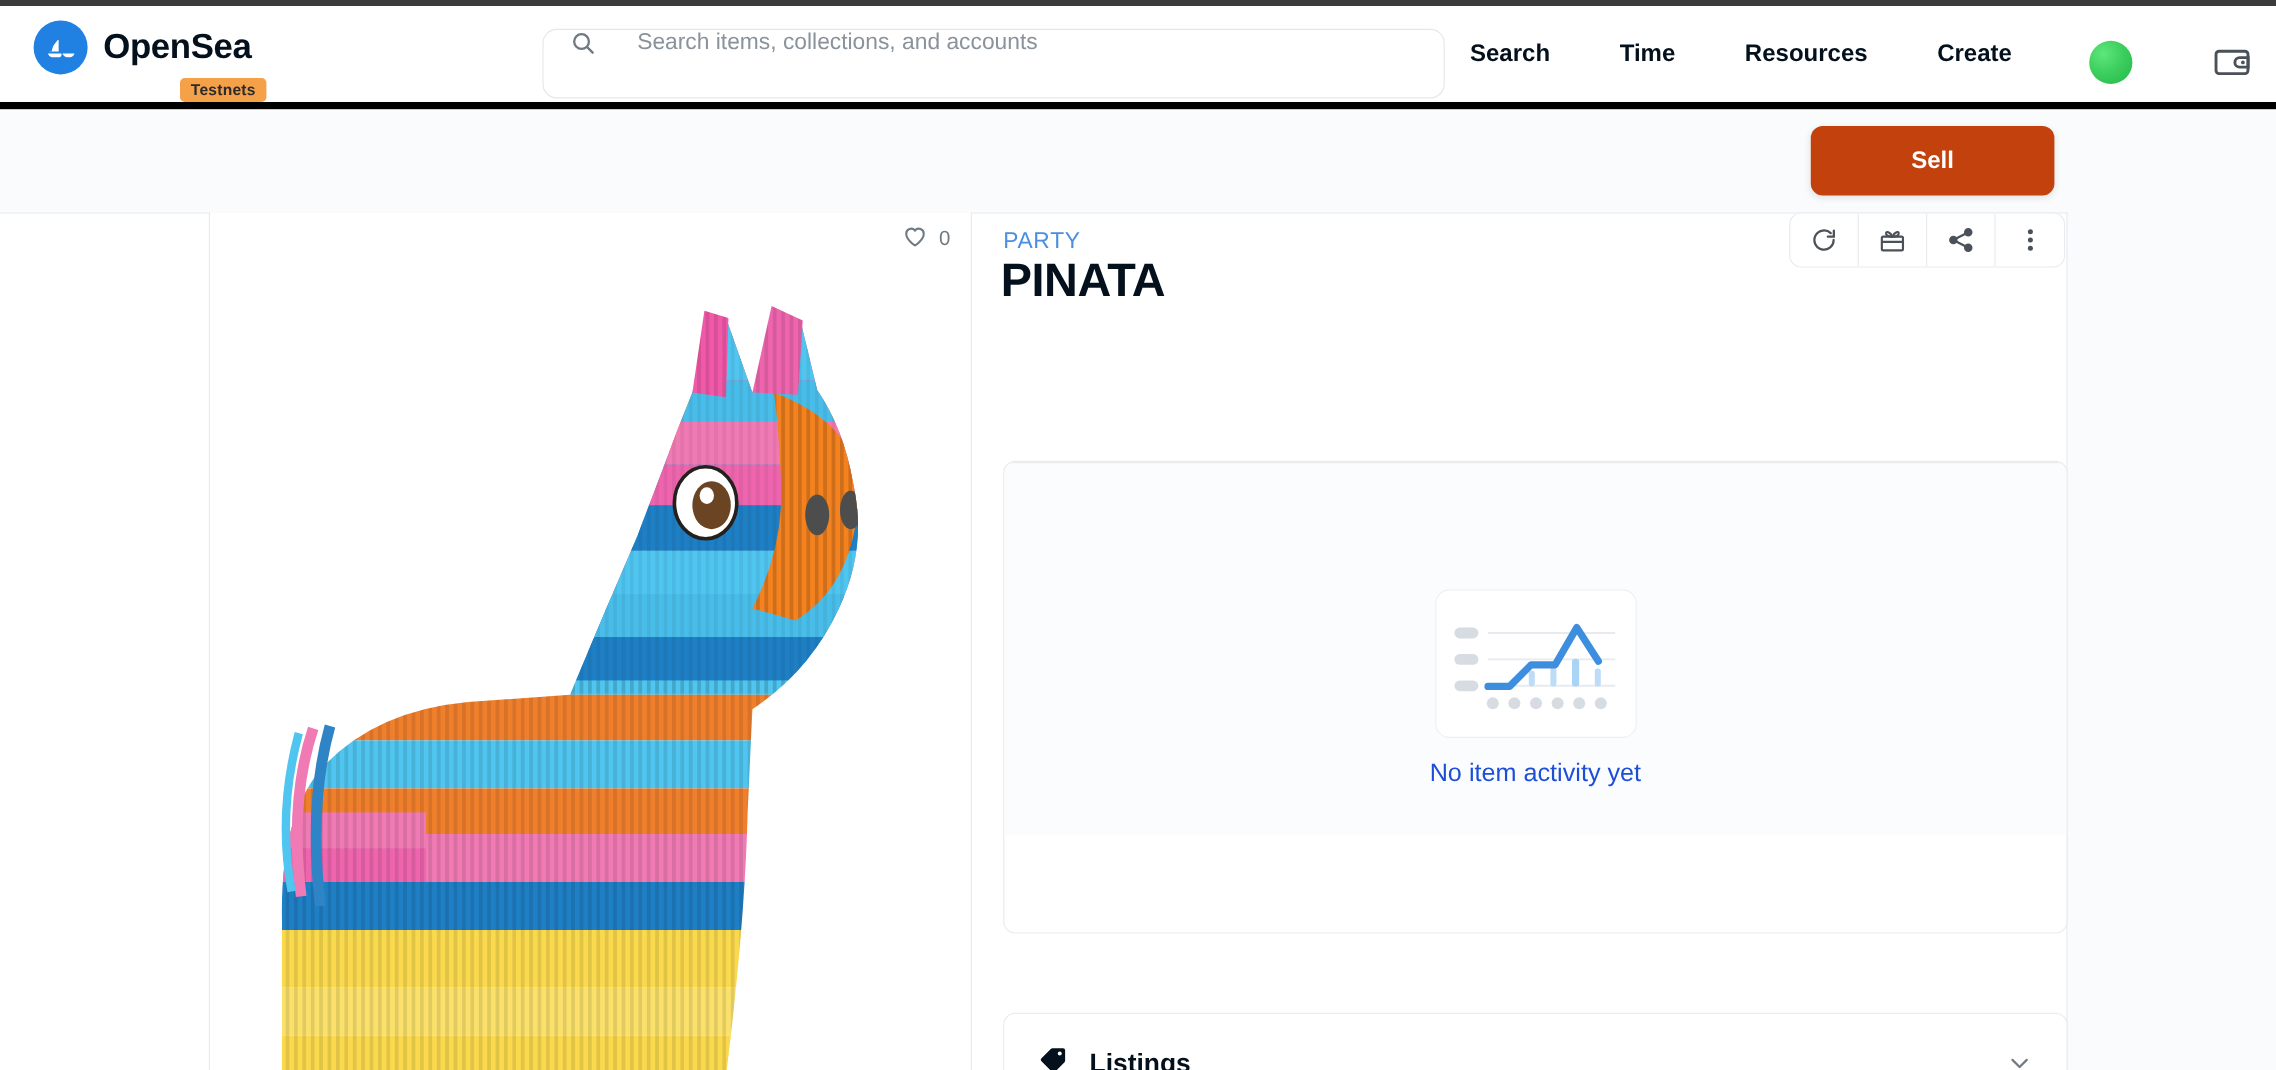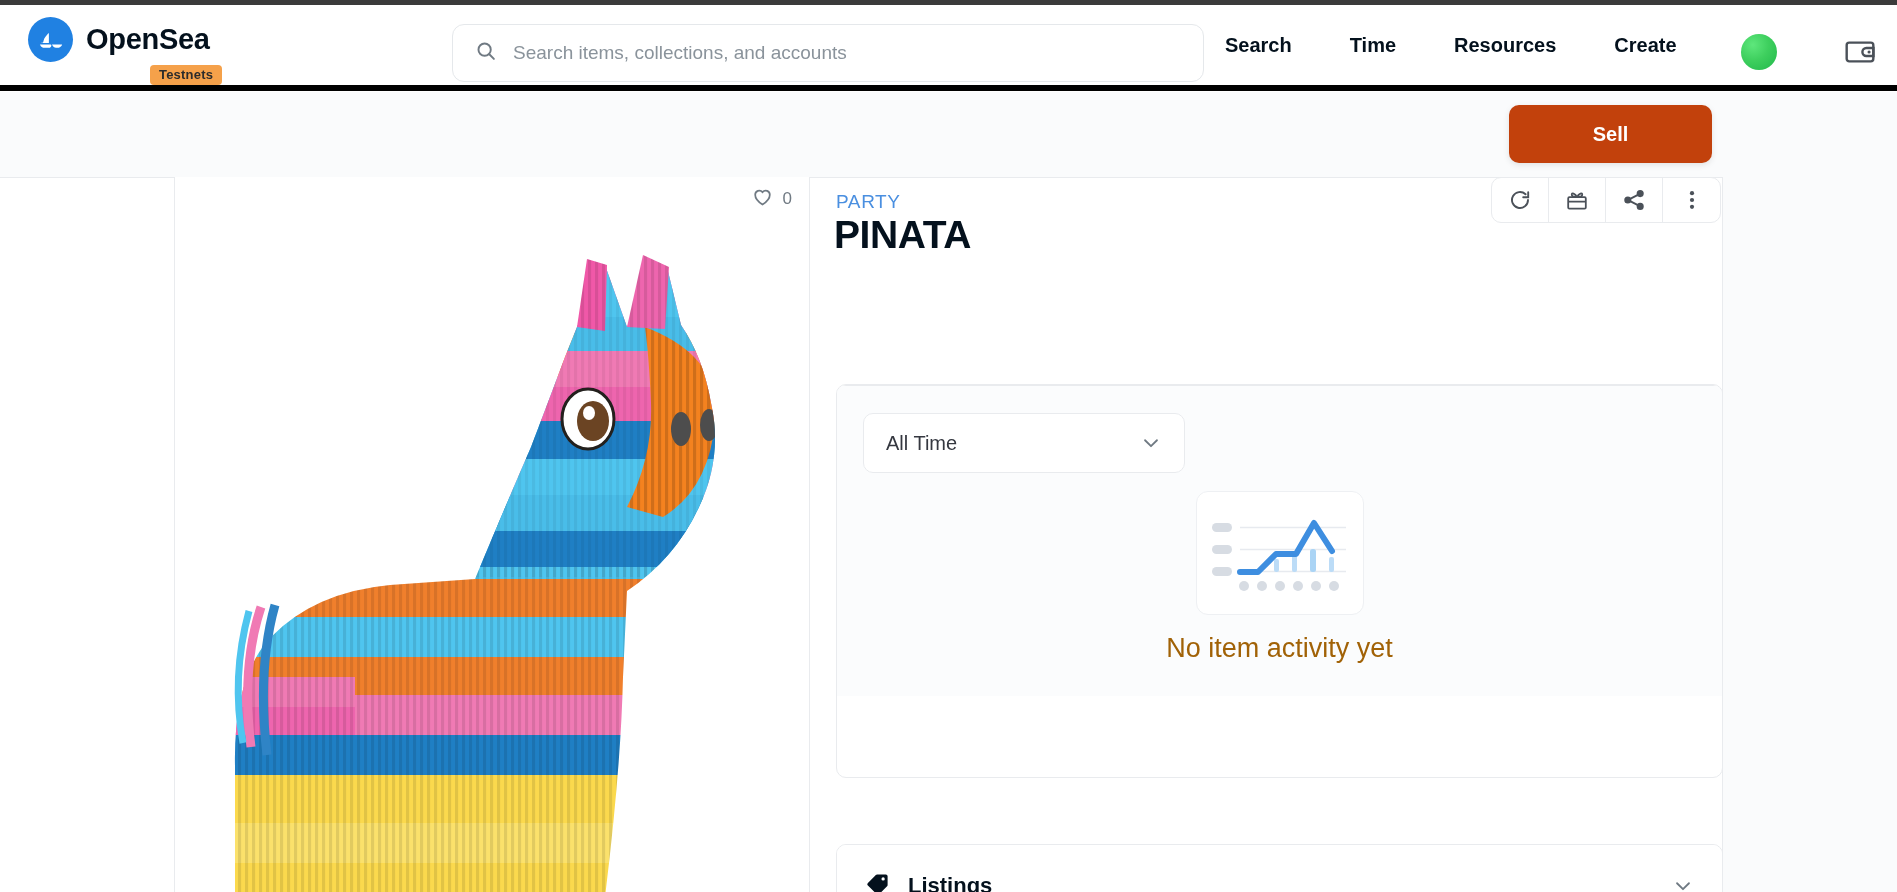--- a/index.html
+++ b/index.html
@@ -44,21 +44,21 @@
     font-size: 13px; font-weight: bold;
     padding: 2px 9px 3px; border-radius: 4px;
     letter-spacing: .2px;
   }
 
   .searchbox {
     position: absolute; left: 452px; top: 19px;
     width: 752px; height: 58px;
     border: 1px solid #e5e8eb; border-radius: 12px;
     background: #fff;
-    display: flex; align-items: center; gap: 16px;
+    display: flex; gap: 34px;
     padding: 0 22px;
   }
   .search-ph { font-size: 19px; color: #8a939b; }
 
   .navlinks {
     position: absolute; left: 1225px; top: 29px;
     display: flex; align-items: center; gap: 58px;
   }
   .navlink {
     font-size: 20px; font-weight: bold; color: #04111d;
@@ -189,21 +189,21 @@
   .empty {
     position: absolute; left: 0; right: 0; top: 105px;
     display: flex; flex-direction: column; align-items: center; gap: 18px;
   }
   .empty-card {
     width: 168px; height: 124px;
     border: 1px solid #eef0f3; border-radius: 12px;
     background: #fff;
     display: flex; align-items: center; justify-content: center;
   }
-  .empty-text { font-size: 27px; color: #a16207; }
+  .empty-text { font-size: 21px; color: #1d4ed8; }
 </style>
 </head>
 <body>
 
 <div id="root">
 
   <div class="topstrip"></div>
 
   <div class="header">
 
@@ -383,28 +383,20 @@
 
     <div class="owned">
       <span>Owned by</span>
       <span class="owned-link">you</span>
     </div>
 
     <div class="panel" id="panel-price">
 
       <div class="panel-body">
 
-        <div class="timeselect">
-          <span class="timeselect-val">All Time</span>
-          <span class="timeselect-chev">
-            <svg width="22" height="22" viewBox="0 0 24 24" fill="none" stroke="#707a83" stroke-width="2" stroke-linecap="round" stroke-linejoin="round">
-              <polyline points="5.5,9 12,15.5 18.5,9"></polyline>
-            </svg>
-          </span>
-        </div>
 
         <div class="empty">
           <div class="empty-card">
             <svg width="140" height="96" viewBox="0 0 140 96">
 
               <rect x="2" y="18" width="20" height="9" rx="4.5" fill="#d7dce3"></rect>
               <rect x="2" y="40" width="20" height="9" rx="4.5" fill="#d7dce3"></rect>
               <rect x="2" y="62" width="20" height="9" rx="4.5" fill="#d7dce3"></rect>
 
               <line x1="30" y1="22.5" x2="136" y2="22.5" stroke="#e7eaef" stroke-width="1.6"></line>

